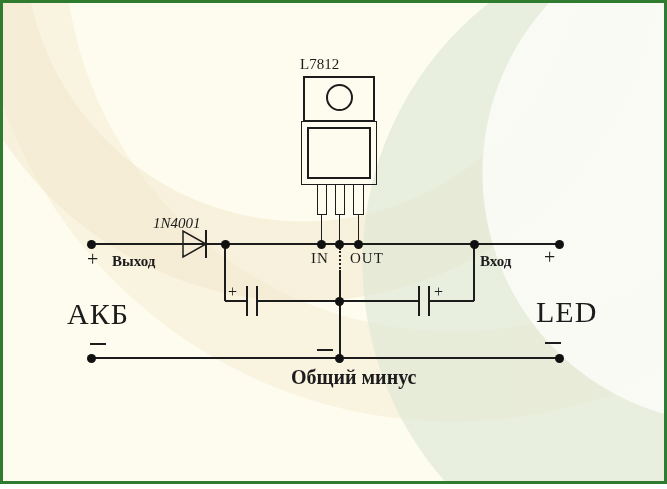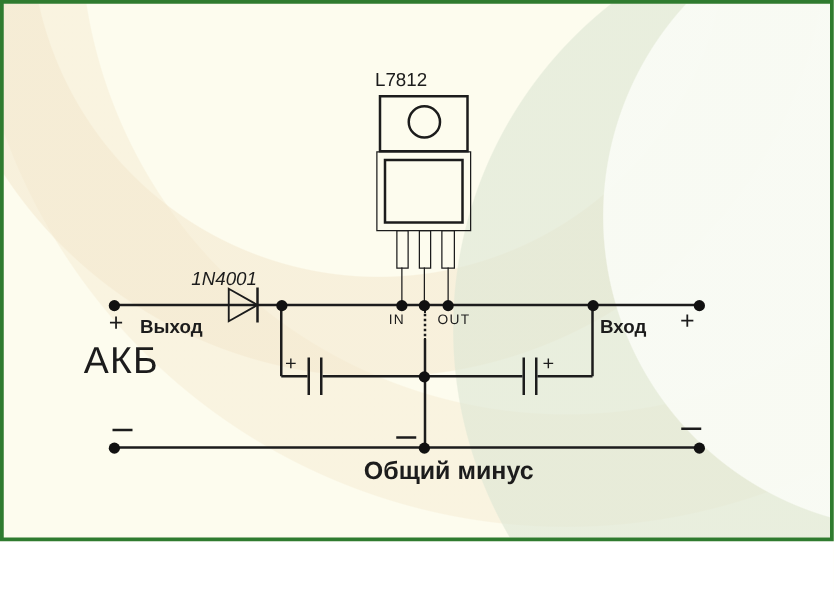--- a/index.html
+++ b/index.html
@@ -1,41 +1,41 @@
 <!DOCTYPE html>
 <html><head>
 <meta charset="utf-8">
 <style>
   html,body{margin:0;padding:0;}
   .frame{
     position:relative;
-    width:667px;height:433px;
+    width:667px;height:484px;
     box-sizing:border-box;
     border:3px solid #2f7b2f;
     background-color:#fdfcee;
     background-image:
       radial-gradient(circle at 730px 170px, rgba(250,252,246,0.9) 0 170px, rgba(250,252,246,0.9) 170px 250px, transparent 251px),
       radial-gradient(circle at 690px 260px, rgba(222,231,213,0.65) 0 330px, transparent 331px),
       radial-gradient(circle at 300px -60px, transparent 0 278px, rgba(243,231,205,0.55) 279px 358px, transparent 359px),
       radial-gradient(circle at 450px -60px, transparent 0 388px, rgba(245,235,210,0.5) 389px 478px, transparent 479px);
     overflow:hidden;
-    font-family:Liberation Sans, sans-serif;
+    font-family:Liberation Serif, serif;
     color:#1c1c1c;
   }
   .abs{position:absolute;}
   .h-line{position:absolute;height:2px;background:#1c1c1c;}
   .v-line{position:absolute;width:2px;background:#1c1c1c;}
   .v-dashed{position:absolute;width:0;border-left:2px dotted #1c1c1c;background:none;}
   .dot{position:absolute;width:9px;height:9px;border-radius:50%;background:#111;}
   .rect{position:absolute;border:2px solid #1c1c1c;background:transparent;box-sizing:border-box;}
   .rect-thin{position:absolute;border:1px solid #1c1c1c;background:transparent;box-sizing:border-box;}
   .circle{position:absolute;border:2px solid #1c1c1c;border-radius:50%;box-sizing:border-box;background:transparent;}
   .lbl{position:absolute;white-space:nowrap;}
   .lbl-part{font-size:15px;}
-  .lbl-pin{font-size:11px;letter-spacing:1px;}
+  .lbl-pin{font-size:15px;letter-spacing:1px;}
   .lbl-italic{font-size:16px;font-style:italic;}
   .lbl-bold{font-size:15px;font-weight:700;}
   .lbl-big{font-size:30px;letter-spacing:1px;}
   .lbl-gnd{font-size:20px;font-weight:700;}
   .plus{position:absolute;font-size:20px;font-weight:300;line-height:20px;}
   .plus-sm{position:absolute;font-size:16px;font-weight:400;line-height:16px;}
   .minus{position:absolute;height:2px;width:16px;background:#1c1c1c;}
   .plate{position:absolute;width:2px;height:30px;background:#1c1c1c;}
 </style>
 </head>
@@ -84,25 +84,26 @@
   <div class="plate" style="left:425px;top:283px;"></div>
   <div class="h-line" style="left:427px;top:297px;width:44px;"></div>
   <span class="plus-sm" style="left:431px;top:281px;">+</span>
 
   <div class="h-line" style="left:88px;top:354px;width:468px;"></div>
   <div class="minus" style="left:314px;top:346px;"></div>
   <span class="lbl lbl-gnd" style="left:288px;top:363px;">Общий минус</span>
 
   <span class="plus" style="left:84px;top:246px;">+</span>
   <span class="lbl lbl-bold" style="left:109px;top:250px;">Выход</span>
-  <span class="lbl lbl-big" style="left:64px;top:269px;">АКБ</span>
+  <span class="lbl lbl-big" style="left:64px;top:294px;">АКБ</span>
   <div class="minus" style="left:87px;top:340px;"></div>
 
   <span class="lbl lbl-bold" style="left:477px;top:250px;">Вход</span>
   <span class="plus" style="left:541px;top:244px;">+</span>
+  <span class="lbl lbl-big" style="left:533px;top:292px;">LED</span>
   <div class="minus" style="left:542px;top:339px;"></div>
 
   <div class="dot" style="left:84px;top:237px;"></div>
   <div class="dot" style="left:218px;top:237px;"></div>
   <div class="dot" style="left:314px;top:237px;"></div>
   <div class="dot" style="left:332px;top:237px;"></div>
   <div class="dot" style="left:351px;top:237px;"></div>
   <div class="dot" style="left:467px;top:237px;"></div>
   <div class="dot" style="left:552px;top:237px;"></div>
   <div class="dot" style="left:332px;top:294px;"></div>

